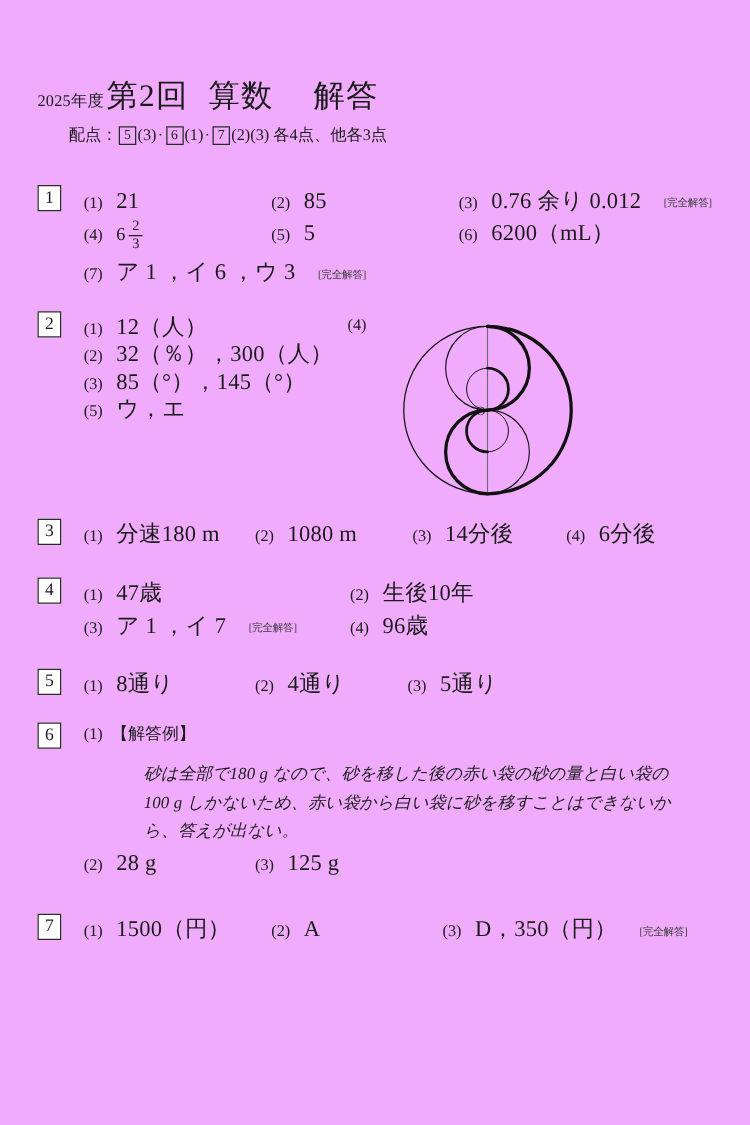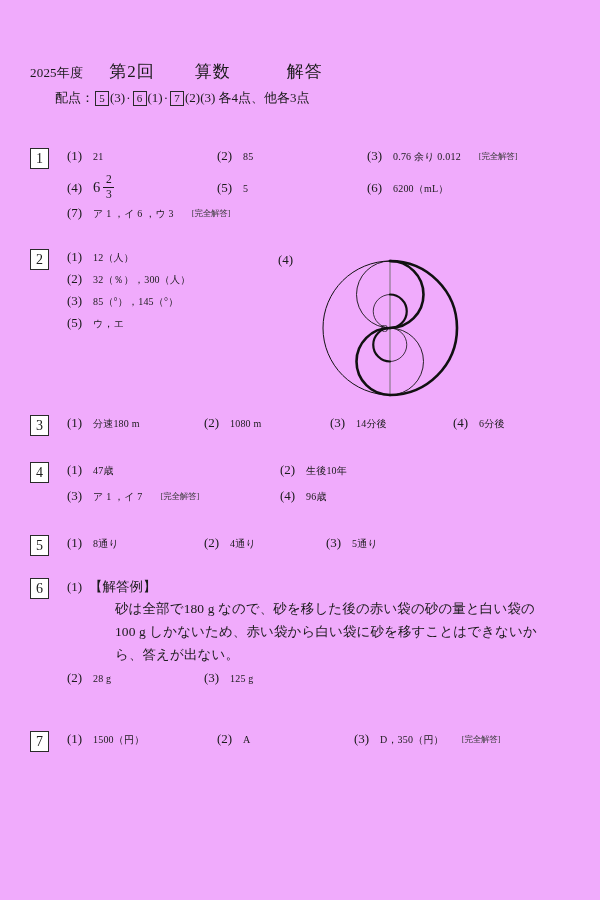--- a/index.html
+++ b/index.html
@@ -31,23 +31,23 @@
   .title-line {
     display: flex;
     align-items: baseline;
     white-space: pre;
   }
   .year {
     font-size: 13px;
     letter-spacing: 0.2px;
   }
   .title-main {
-    font-size: 17px;
+    font-size: 25px;
     letter-spacing: 1px;
-    margin-left: 26px;
+    margin-left: 2px;
   }
   .title-gap1 { display: inline-block; width: 14px; }
   .title-gap2 { display: inline-block; width: 30px; }
 
   .subtitle {
     margin-top: 6px;
     margin-left: 25px;
     font-size: 13px;
     display: flex;
     align-items: center;
@@ -103,21 +103,21 @@
   .item {
     display: flex;
     align-items: baseline;
     white-space: pre;
   }
   .num {
     font-size: 13px;
     min-width: 26px;
   }
   .ans {
-    font-size: 10px;
+    font-size: 18px;
     letter-spacing: 0.2px;
   }
   .note {
     font-size: 8.5px;
     margin-left: 18px;
     color: #3a3a3a;
     letter-spacing: -0.2px;
     position: relative;
     top: -1px;
   }
@@ -146,21 +146,22 @@
     margin-left: 37px;
   }
   .explain-head {
     font-size: 13.5px;
     white-space: pre;
     display: flex;
     align-items: baseline;
   }
   .explain-body {
     margin-left: 48px;
-    margin-top: 1px;
+    margin-top: 11px;
+    font-style: italic;
   }
   .explain-line {
     font-size: 13.5px;
     line-height: 23px;
     white-space: pre;
     letter-spacing: 0.1px;
   }
 
   
   .figure-wrap {

